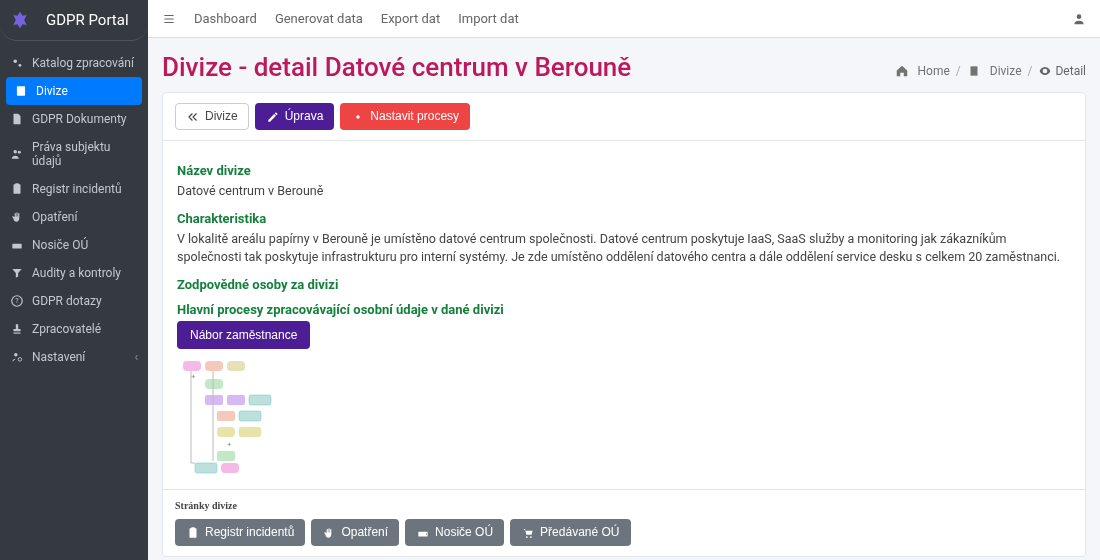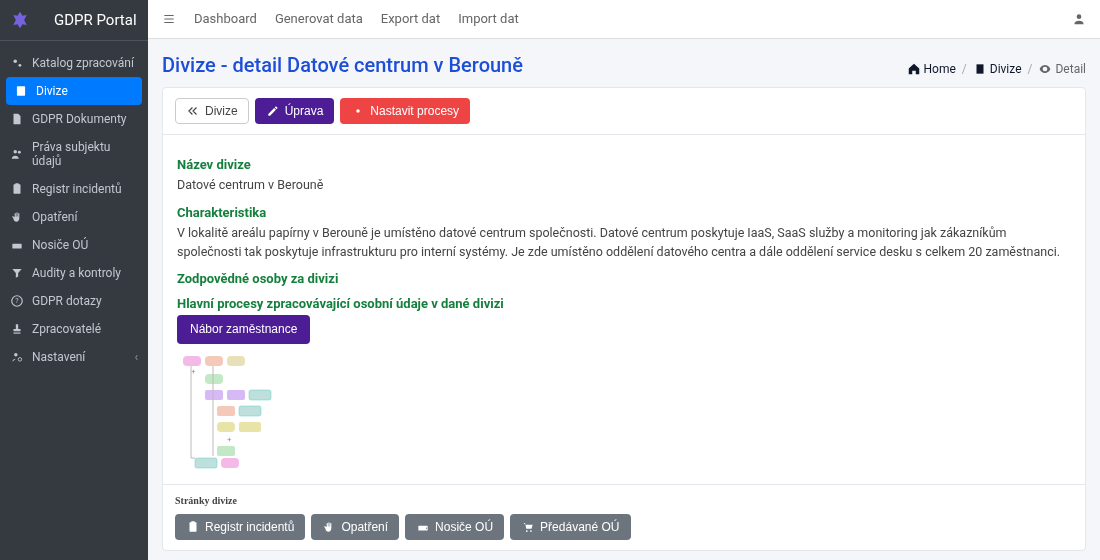--- a/index.html
+++ b/index.html
@@ -1,42 +1,42 @@
 <!DOCTYPE html>
 <html><head>
 <meta charset="utf-8">
 <style>
   * { box-sizing: border-box; }
   html, body { margin:0; padding:0; height:100%; font-family: -apple-system, "Segoe UI", Roboto, "Helvetica Neue", Arial, sans-serif; font-size:13px; color:#444; }
   body { width:1100px; height:560px; overflow:hidden; background:#f4f6f9; display:flex; }
 
   
   .sidebar { width:148px; flex:0 0 148px; background:#343a40; color:#c2c7d0; display:flex; flex-direction:column; }
-  .brand { display:flex; align-items:center; gap:24px; padding:10px 10px; font-size:15px; color:#fff; border-bottom:1px solid #4b545c; }
+  .brand { display:flex; align-items:center; gap:16px; padding:10px 10px; font-size:15px; color:#fff; border-bottom:1px solid #4b545c;border-radius:17px; }
   .brand .logo { width:20px; height:20px; }
   .nav { list-style:none; margin:8px 0 0 0; padding:0; }
   .nav li { display:flex; align-items:center; gap:8px; padding:7px 10px; font-size:12px; cursor:pointer; }
   .nav li.active { background:#007bff; color:#fff; border-radius:4px; margin:0 6px; padding:7px 8px; }
   .nav li .chev { margin-left:auto; opacity:.6; }
   .ic { width:14px; height:14px; display:inline-flex; align-items:center; justify-content:center; flex:0 0 14px; }
   .ic svg { width:14px; height:14px; fill:currentColor; }
 
   
   .main { flex:1; display:flex; flex-direction:column; min-width:0; }
   .topbar { height:40px; background:#fff; border-bottom:1px solid #ddd; display:flex; align-items:center; padding:0 14px; gap:18px; font-size:13px; color:#666; }
   .topbar a { color:#666; text-decoration:none; cursor:pointer; }
   .topbar .burger { cursor:pointer; }
   .topbar .spacer { flex:1; }
 
   
   .content { padding:12px 14px; overflow:auto; }
   .head-row { display:flex; align-items:center; justify-content:space-between; }
-  h1 { font-size:20px; font-weight:500; margin:2px 0 10px 0; color:#1d4ed8; }
+  h1 { font-size:26px; font-weight:500; margin:2px 0 10px 0; color:#be185d; }
   .crumbs { font-size:12px; color:#666; display:flex; gap:6px; align-items:center; }
-  .crumbs a { color:#0f172a; text-decoration:none; display:inline-flex; align-items:center; gap:3px; }
+  .crumbs a { color:#737373; text-decoration:none; display:inline-flex; align-items:center; gap:9px; }
   .crumbs .sep { color:#aaa; }
 
   .card { background:#fff; border:1px solid #e3e6ea; border-radius:4px; margin-bottom:12px; }
   .card-hd { padding:10px 12px; border-bottom:1px solid #e3e6ea; display:flex; gap:6px; }
   .card-bd { padding:12px 14px; }
   .btn { display:inline-flex; align-items:center; gap:5px; padding:5px 10px; font-size:12px; border-radius:4px; border:1px solid transparent; cursor:pointer; line-height:1.2; }
   .btn-default { background:#fff; border-color:#ccc; color:#444; }
   .btn-primary { background:#4c1d95; color:#fff; }
   .btn-success { background:#ef4444; color:#fff; }
   .btn-secondary { background:#6c757d; color:#fff; }

